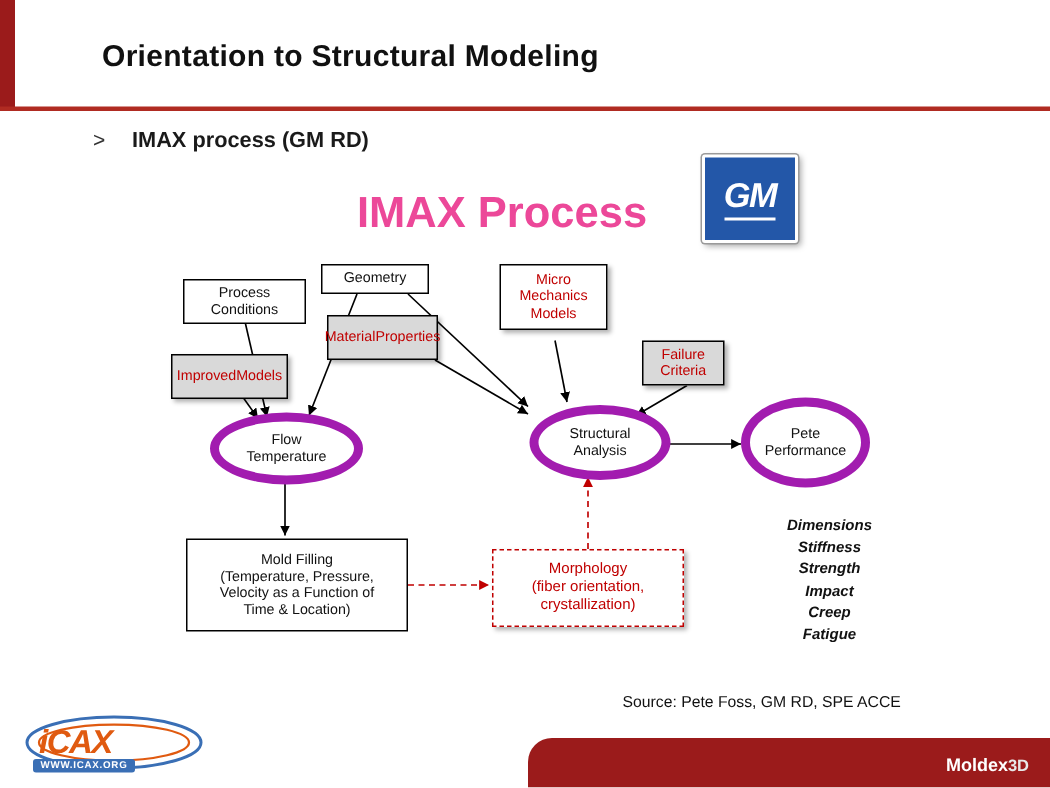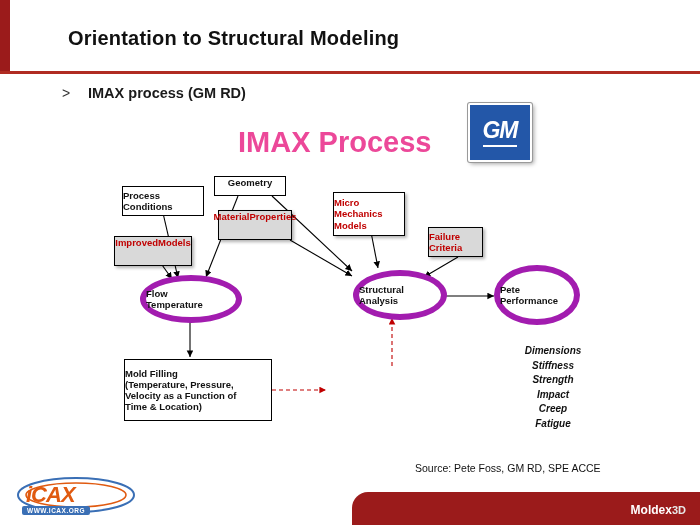--- a/index.html
+++ b/index.html
@@ -107,25 +107,25 @@
   }
   .diagram svg {
     position: absolute;
     left: 0; top: 0;
   }
 
   .node {
     position: absolute;
     box-sizing: border-box;
     display: flex;
-    align-items: flex-start;
+    align-items: center;
     justify-content: center;
     text-align: center;
     font-size: 9.5px;
-    font-weight: bold;
+    font-weight: normal;
     line-height: 1.18;
     background: #ffffff;
     color: #111111;
   }
   .node.box {
     border: 1px solid #000000;
   }
   .node.red {
     color: #c00000;
     border: 1px solid #000000;
@@ -276,21 +276,21 @@
 
     <div class="node box" style="left:122px; top:186px; width:82px; height:30px; flex-direction:column;">
       <span>Process</span>
       <span>Conditions</span>
     </div>
 
     <div class="node box" style="left:214px; top:176px; width:72px; height:20px;">
       <span>Geometry</span>
     </div>
 
-    <div class="node red shadow" style="left:333px; top:192px; width:72px; height:44px; flex-direction:column;">
+    <div class="node red shadow" style="left:333px; top:176px; width:72px; height:44px; flex-direction:column;">
       <span>Micro</span>
       <span>Mechanics</span>
       <span>Models</span>
     </div>
 
     <div class="node red shadow gray" style="left:114px; top:224px; width:78px; height:30px; margin-top:12px;">
       <span>Improved</span>
       <span>Models</span>
     </div>
 
@@ -319,20 +319,25 @@
       <span>Performance</span>
     </div>
 
     <div class="node box" style="left:124px; top:359px; width:148px; height:62px; flex-direction:column;">
       <span>Mold Filling</span>
       <span>(Temperature, Pressure,</span>
       <span>Velocity as a Function of</span>
       <span>Time &amp; Location)</span>
     </div>
 
+    <div class="node dashed-red" style="left:328px; top:366px; width:128px; height:52px; flex-direction:column; font-size:10px;">
+      <span>Morphology</span>
+      <span>(fiber orientation,</span>
+      <span>crystallization)</span>
+    </div>
 
     <div class="attr-list">
       <div>Dimensions</div>
       <div>Stiffness</div>
       <div>Strength</div>
       <div>Impact</div>
       <div>Creep</div>
       <div>Fatigue</div>
     </div>
 

